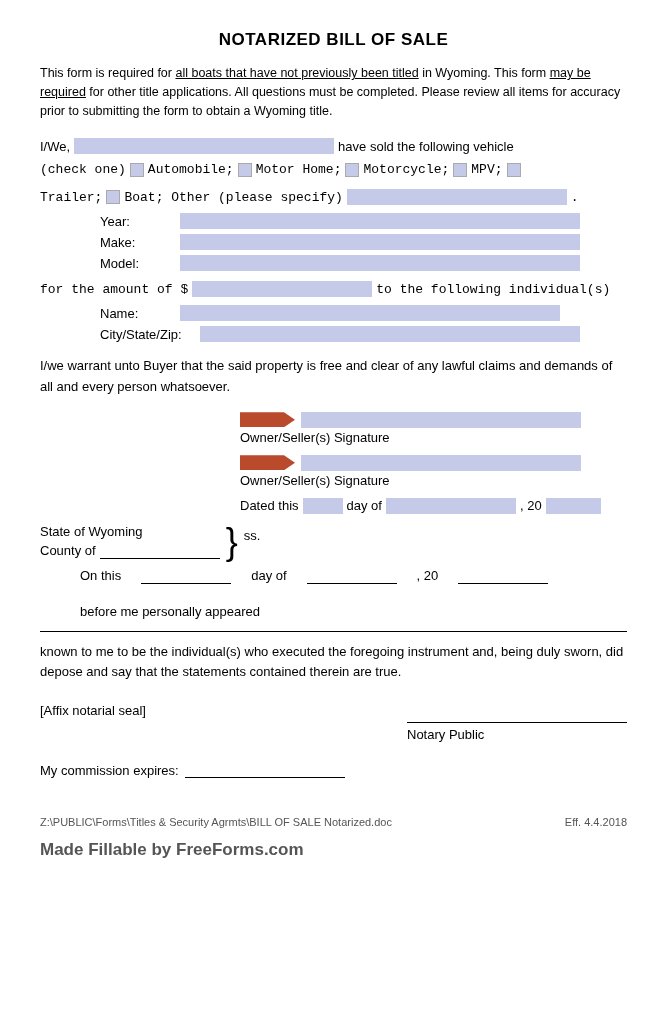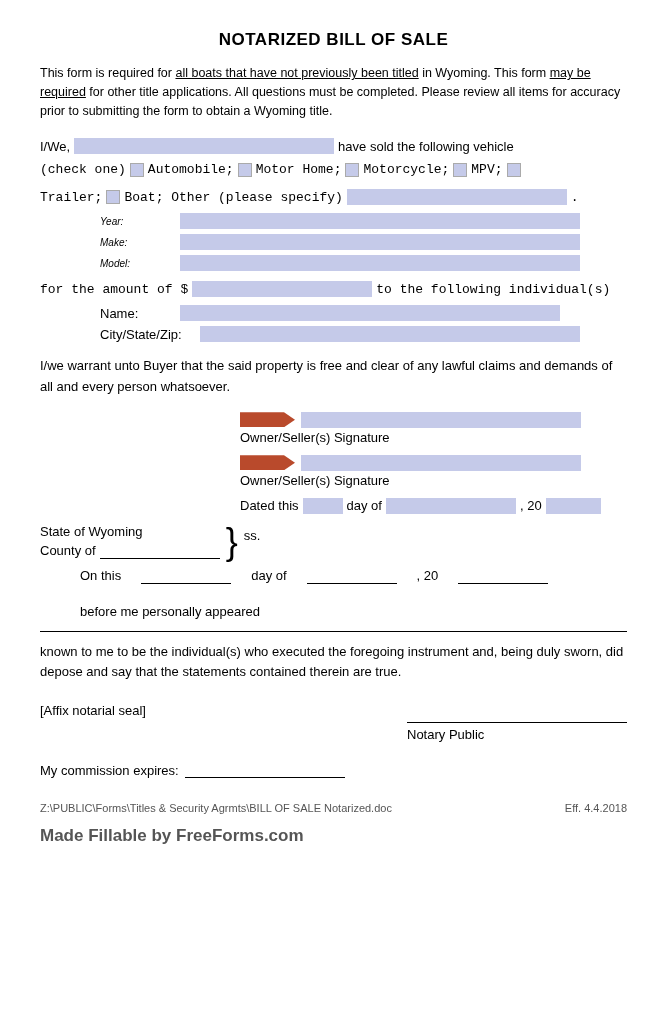--- a/index.html
+++ b/index.html
@@ -52,23 +52,22 @@
       margin-left: 60px;
       margin-bottom: 10px;
     }
     .form-row {
       display: flex;
       align-items: center;
       margin-bottom: 5px;
     }
     .form-label {
       width: 80px;
-      font-size: 10px;
+      font-size: 13px;
       flex-shrink: 0;
-      font-style: italic;
     }
     .form-input {
       background: #c5cae9;
       height: 16px;
       flex: 1;
       max-width: 400px;
     }
     .amount-row {
       display: flex;
       align-items: center;
@@ -221,21 +220,21 @@
       margin-bottom: 4px;
     }
     .notary-sig-label {
       font-size: 13px;
     }
     .commission-row {
       font-size: 13px;
       display: flex;
       align-items: center;
       gap: 6px;
-      margin-bottom: 24px;
+      margin-bottom: 38px;
     }
     .commission-line {
       border-bottom: 1px solid #000;
       width: 160px;
       height: 16px;
       display: inline-block;
     }
     .footer {
       font-size: 11px;
       color: #555;

